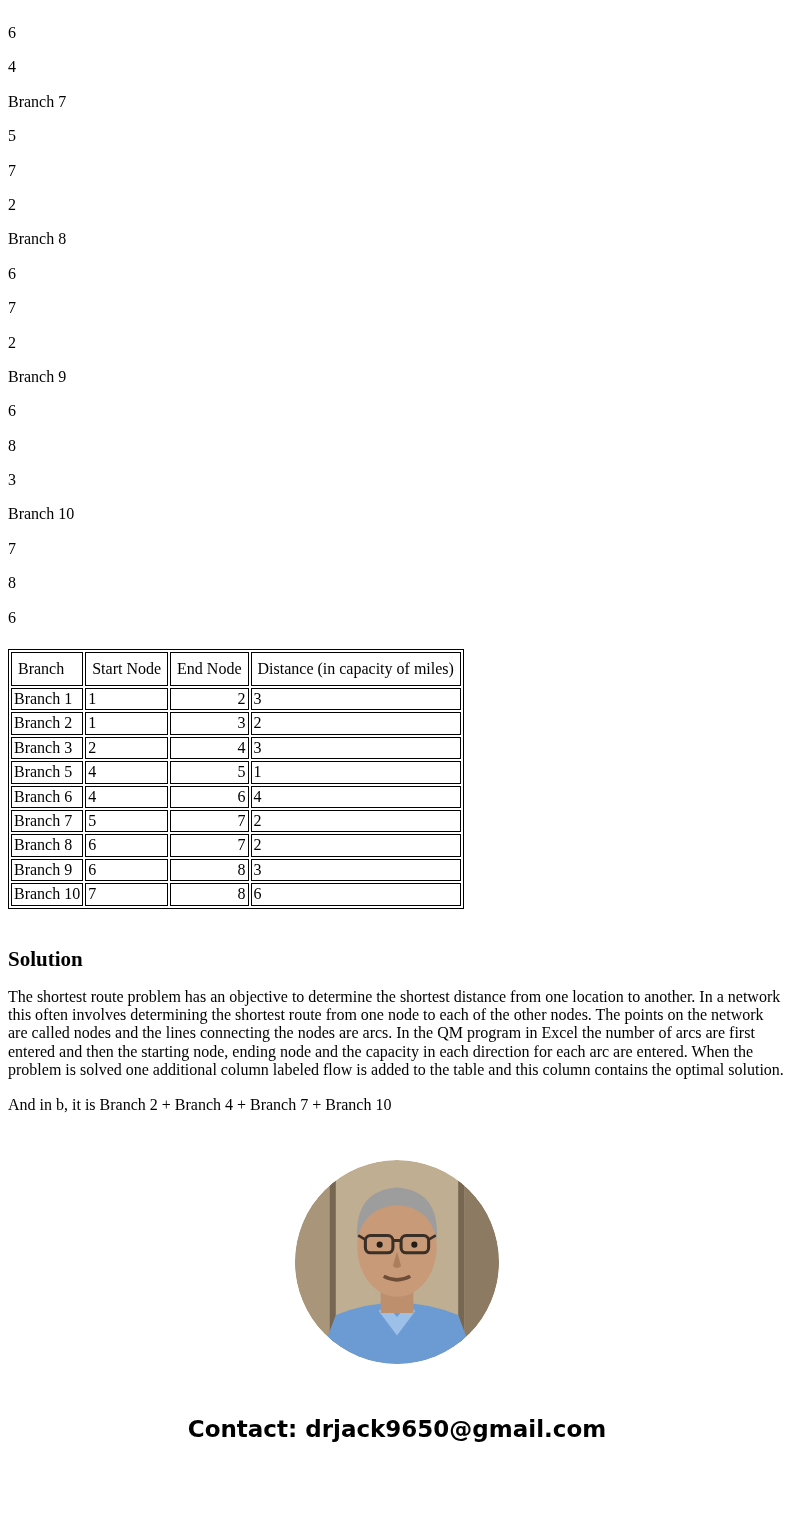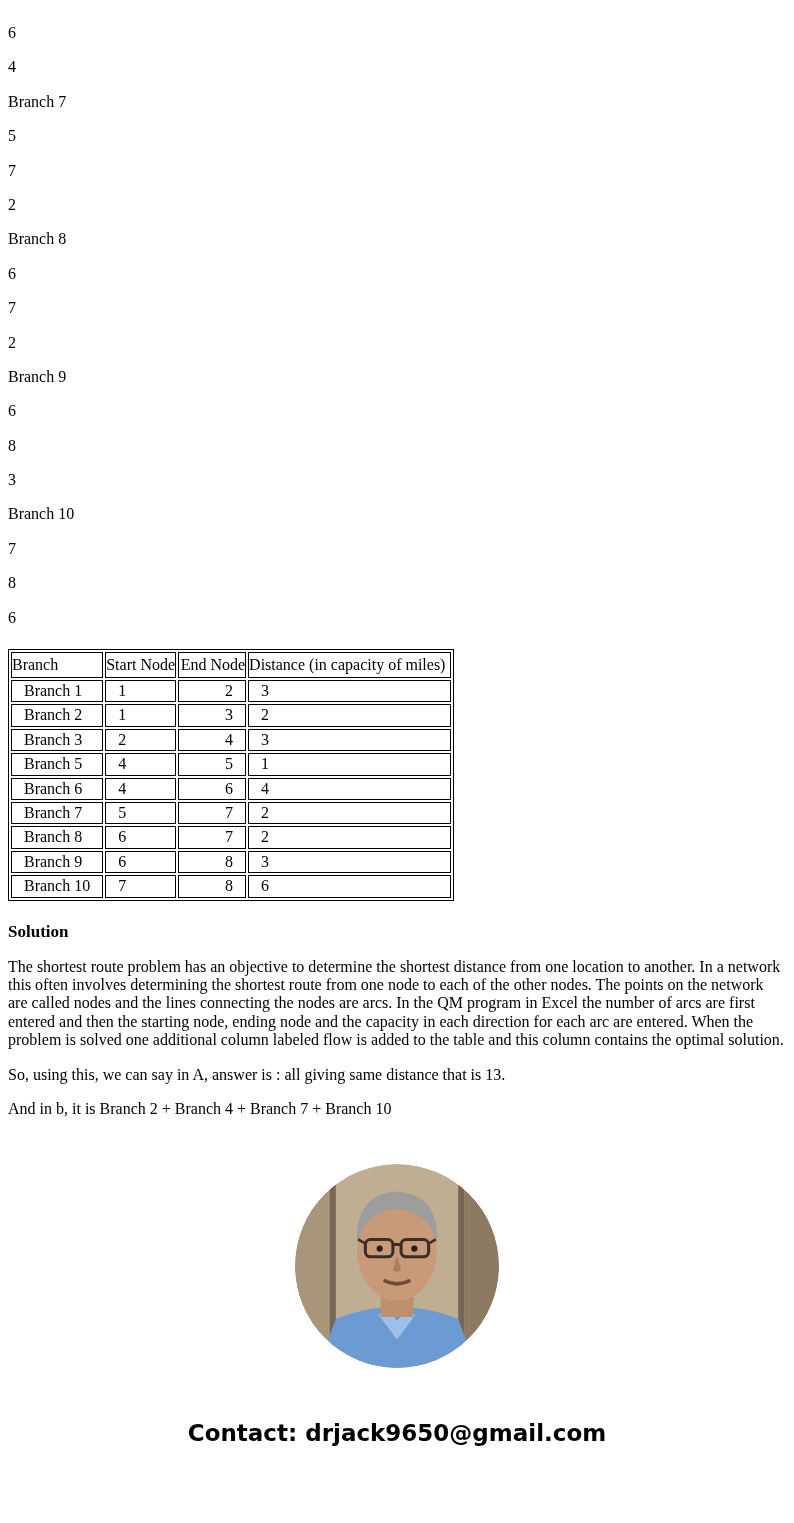--- a/index.html
+++ b/index.html
@@ -17,40 +17,40 @@
   .intro p { margin: 16px 0; }
 
   table.branch-table {
     border-collapse: separate;
     border-spacing: 2px;
     border: 1px solid #000;
     margin-top: 22px;
   }
   table.branch-table td {
     border: 1px solid #000;
-    padding: 1px 12px;
+    padding: 1px 2px;
     font-size: 16px;
     line-height: 1.15;
     vertical-align: middle;
     white-space: nowrap;
   }
   table.branch-table tr.hd td {
-    height: 26px;
-    padding: 2px 0;
+    height: 34px;
+    padding: 2px 6px;
   }
   table.branch-table tr.dr td { height: 20px; }
   td.c-branch   { min-width: 68px; }
   td.c-start    { min-width: 70px; }
   td.c-end      { min-width: 68px; text-align: right; }
   td.c-dist     { min-width: 203px; }
 
   h3.solution-heading {
-    font-size: 17px;
+    font-size: 21px;
     font-weight: bold;
-    margin: 21px 0 16px 0;
+    margin: 38px 0 16px 0;
     font-family: "Liberation Serif", serif;
   }
   .solution-text { line-height: 1.15; margin: 16px 0; }
 
   .avatar-wrap {
     width: 100%;
     margin-top: 46px;
     display: flex;
     justify-content: center;
   }
@@ -163,21 +163,20 @@
         <td class="c-end">8</td>
         <td class="c-dist">6</td>
       </tr>
     </tbody>
   </table>
 
   <h3 class="solution-heading">Solution</h3>
 
   <p class="solution-text">The shortest route problem has an objective to determine the shortest distance from one location to another. In a network this often involves determining the shortest route from one node to each of the other nodes. The points on the network are called nodes and the lines connecting the nodes are arcs. In the QM program in Excel the number of arcs are first entered and then the starting node, ending node and the capacity in each direction for each arc are entered. When the problem is solved one additional column labeled flow is added to the table and this column contains the optimal solution.</p>
 
-  <p class="solution-text">So, using this, we can say in A, answer is : all giving same distance that is 13.</p>
 
   <p class="solution-text">And in b, it is Branch 2 + Branch 4 + Branch 7 + Branch 10</p>
 
   <div class="avatar-wrap">
     <div class="avatar">
       <svg viewBox="0 0 200 200" xmlns="http://www.w3.org/2000/svg">
         <defs>
           <clipPath id="circleClip">
               <circle cx="100" cy="100" r="100"></circle>
             </clipPath>

